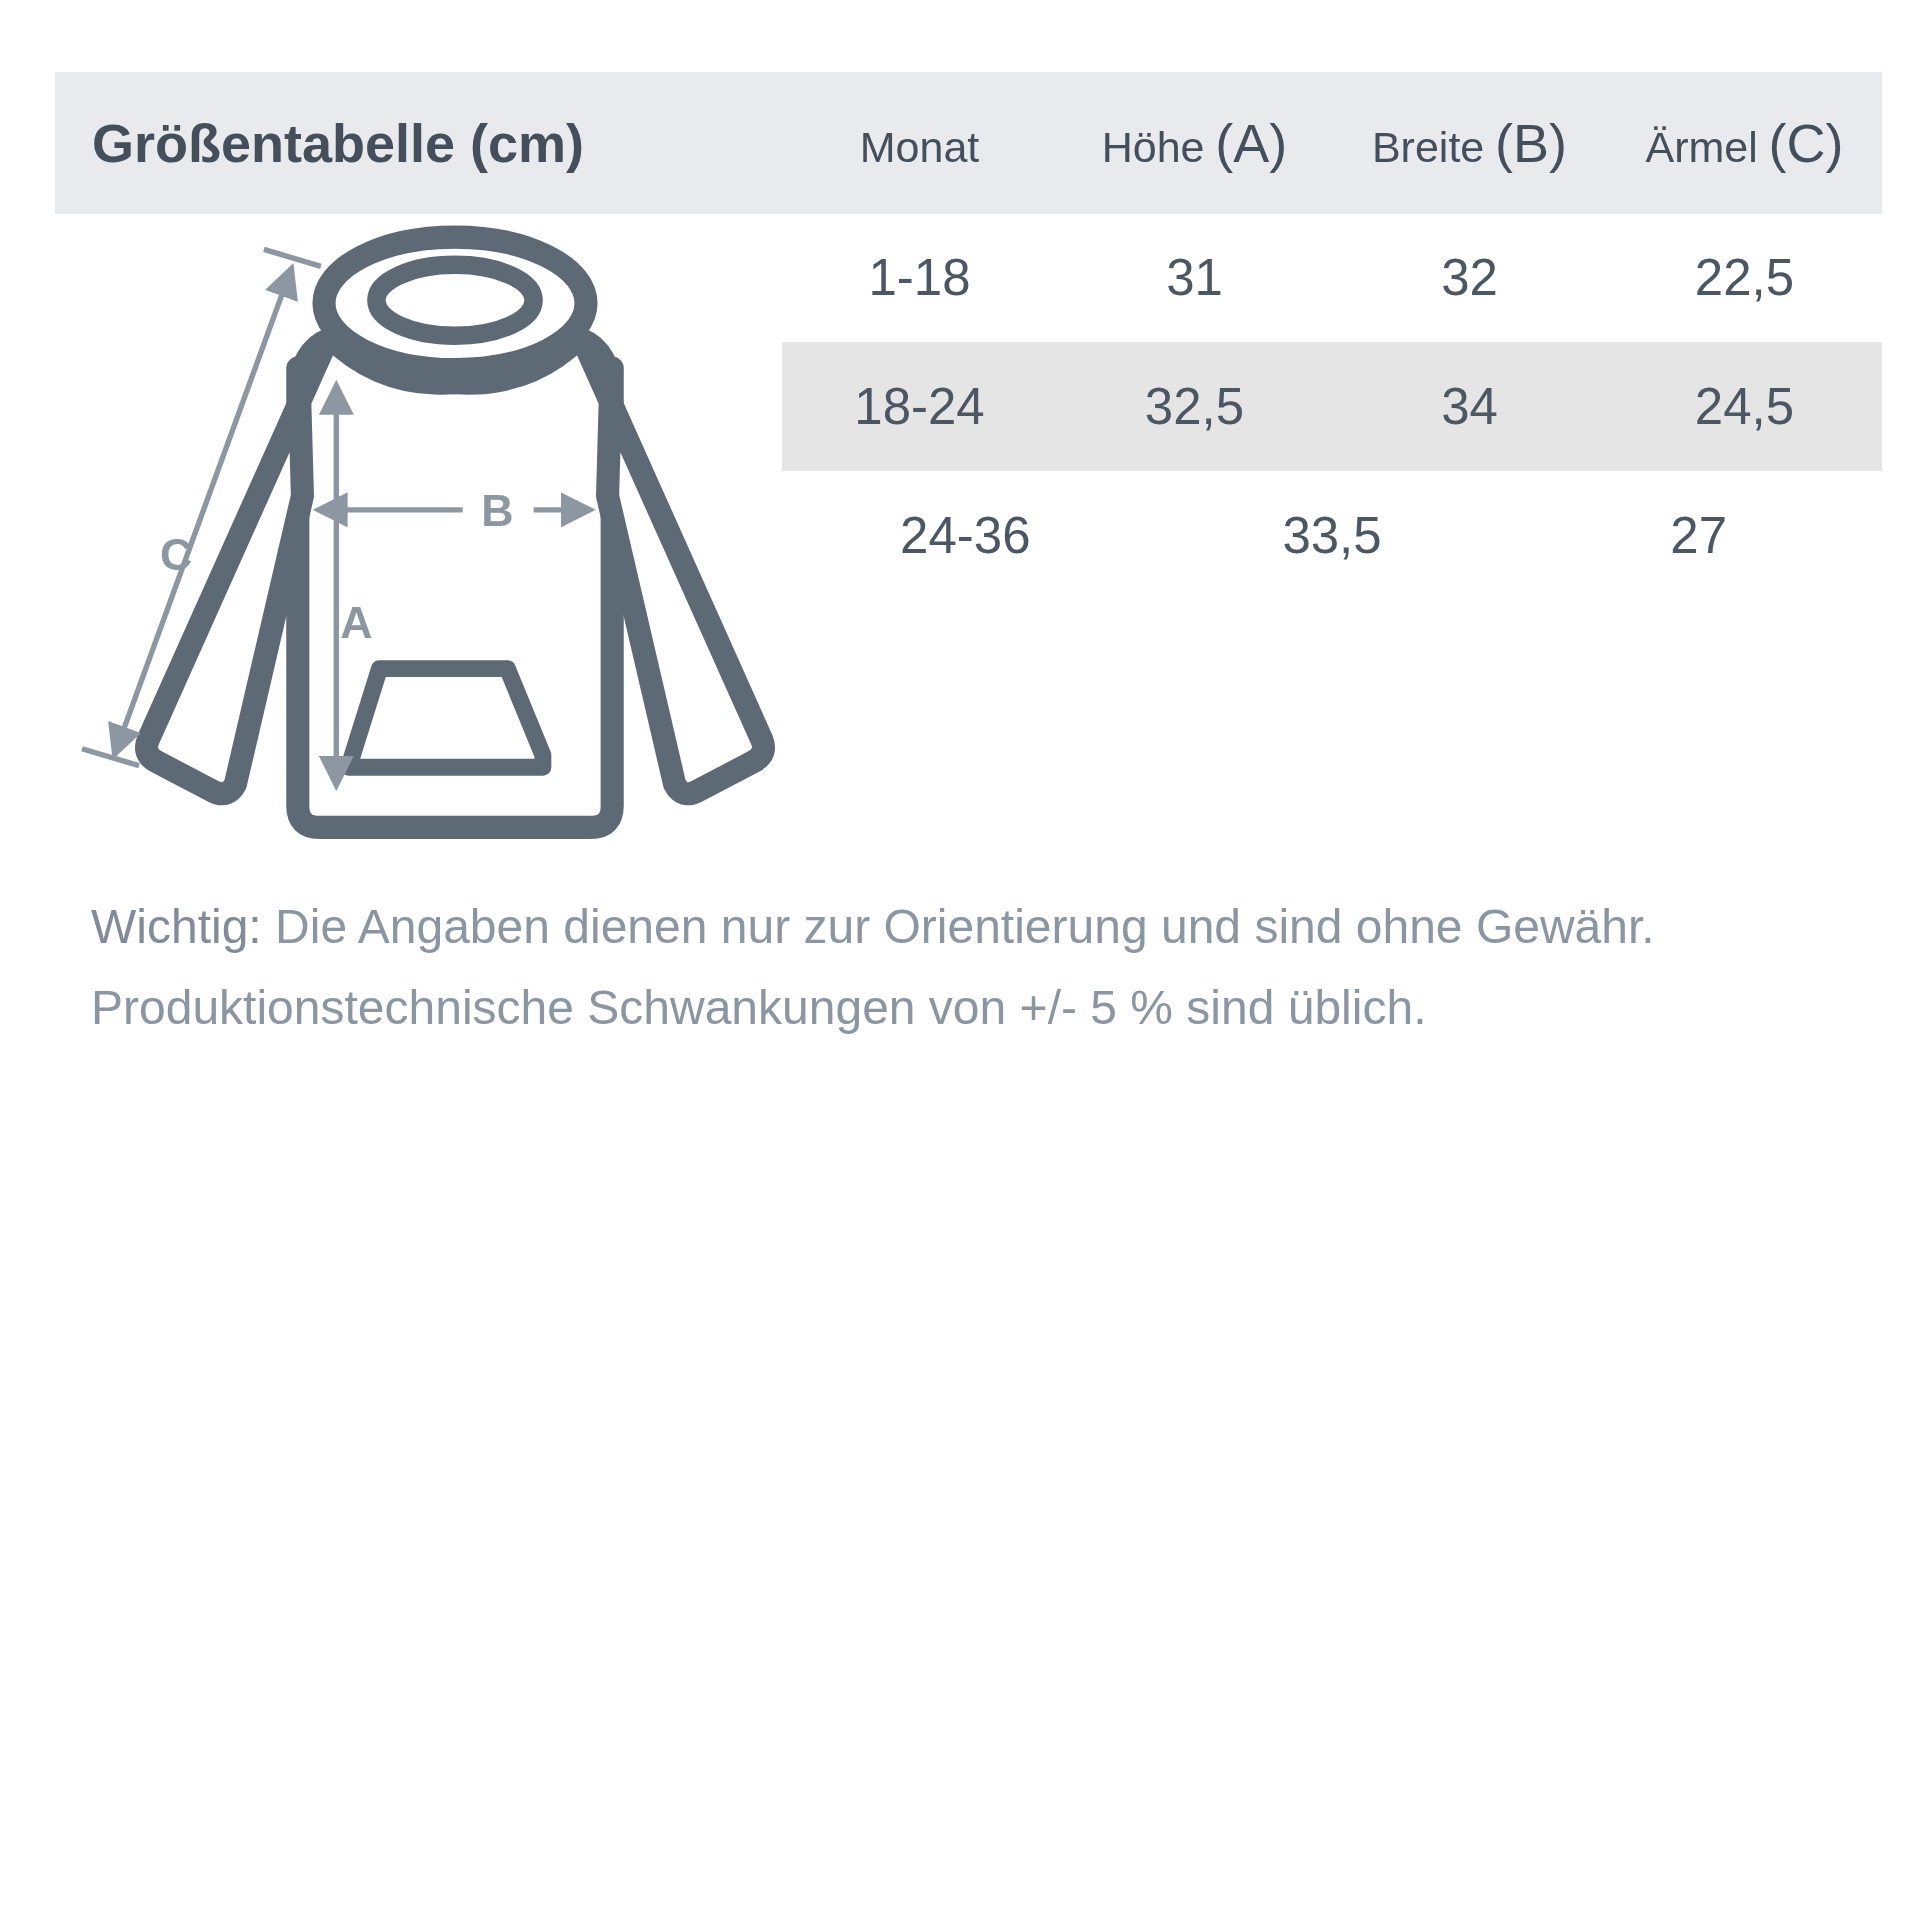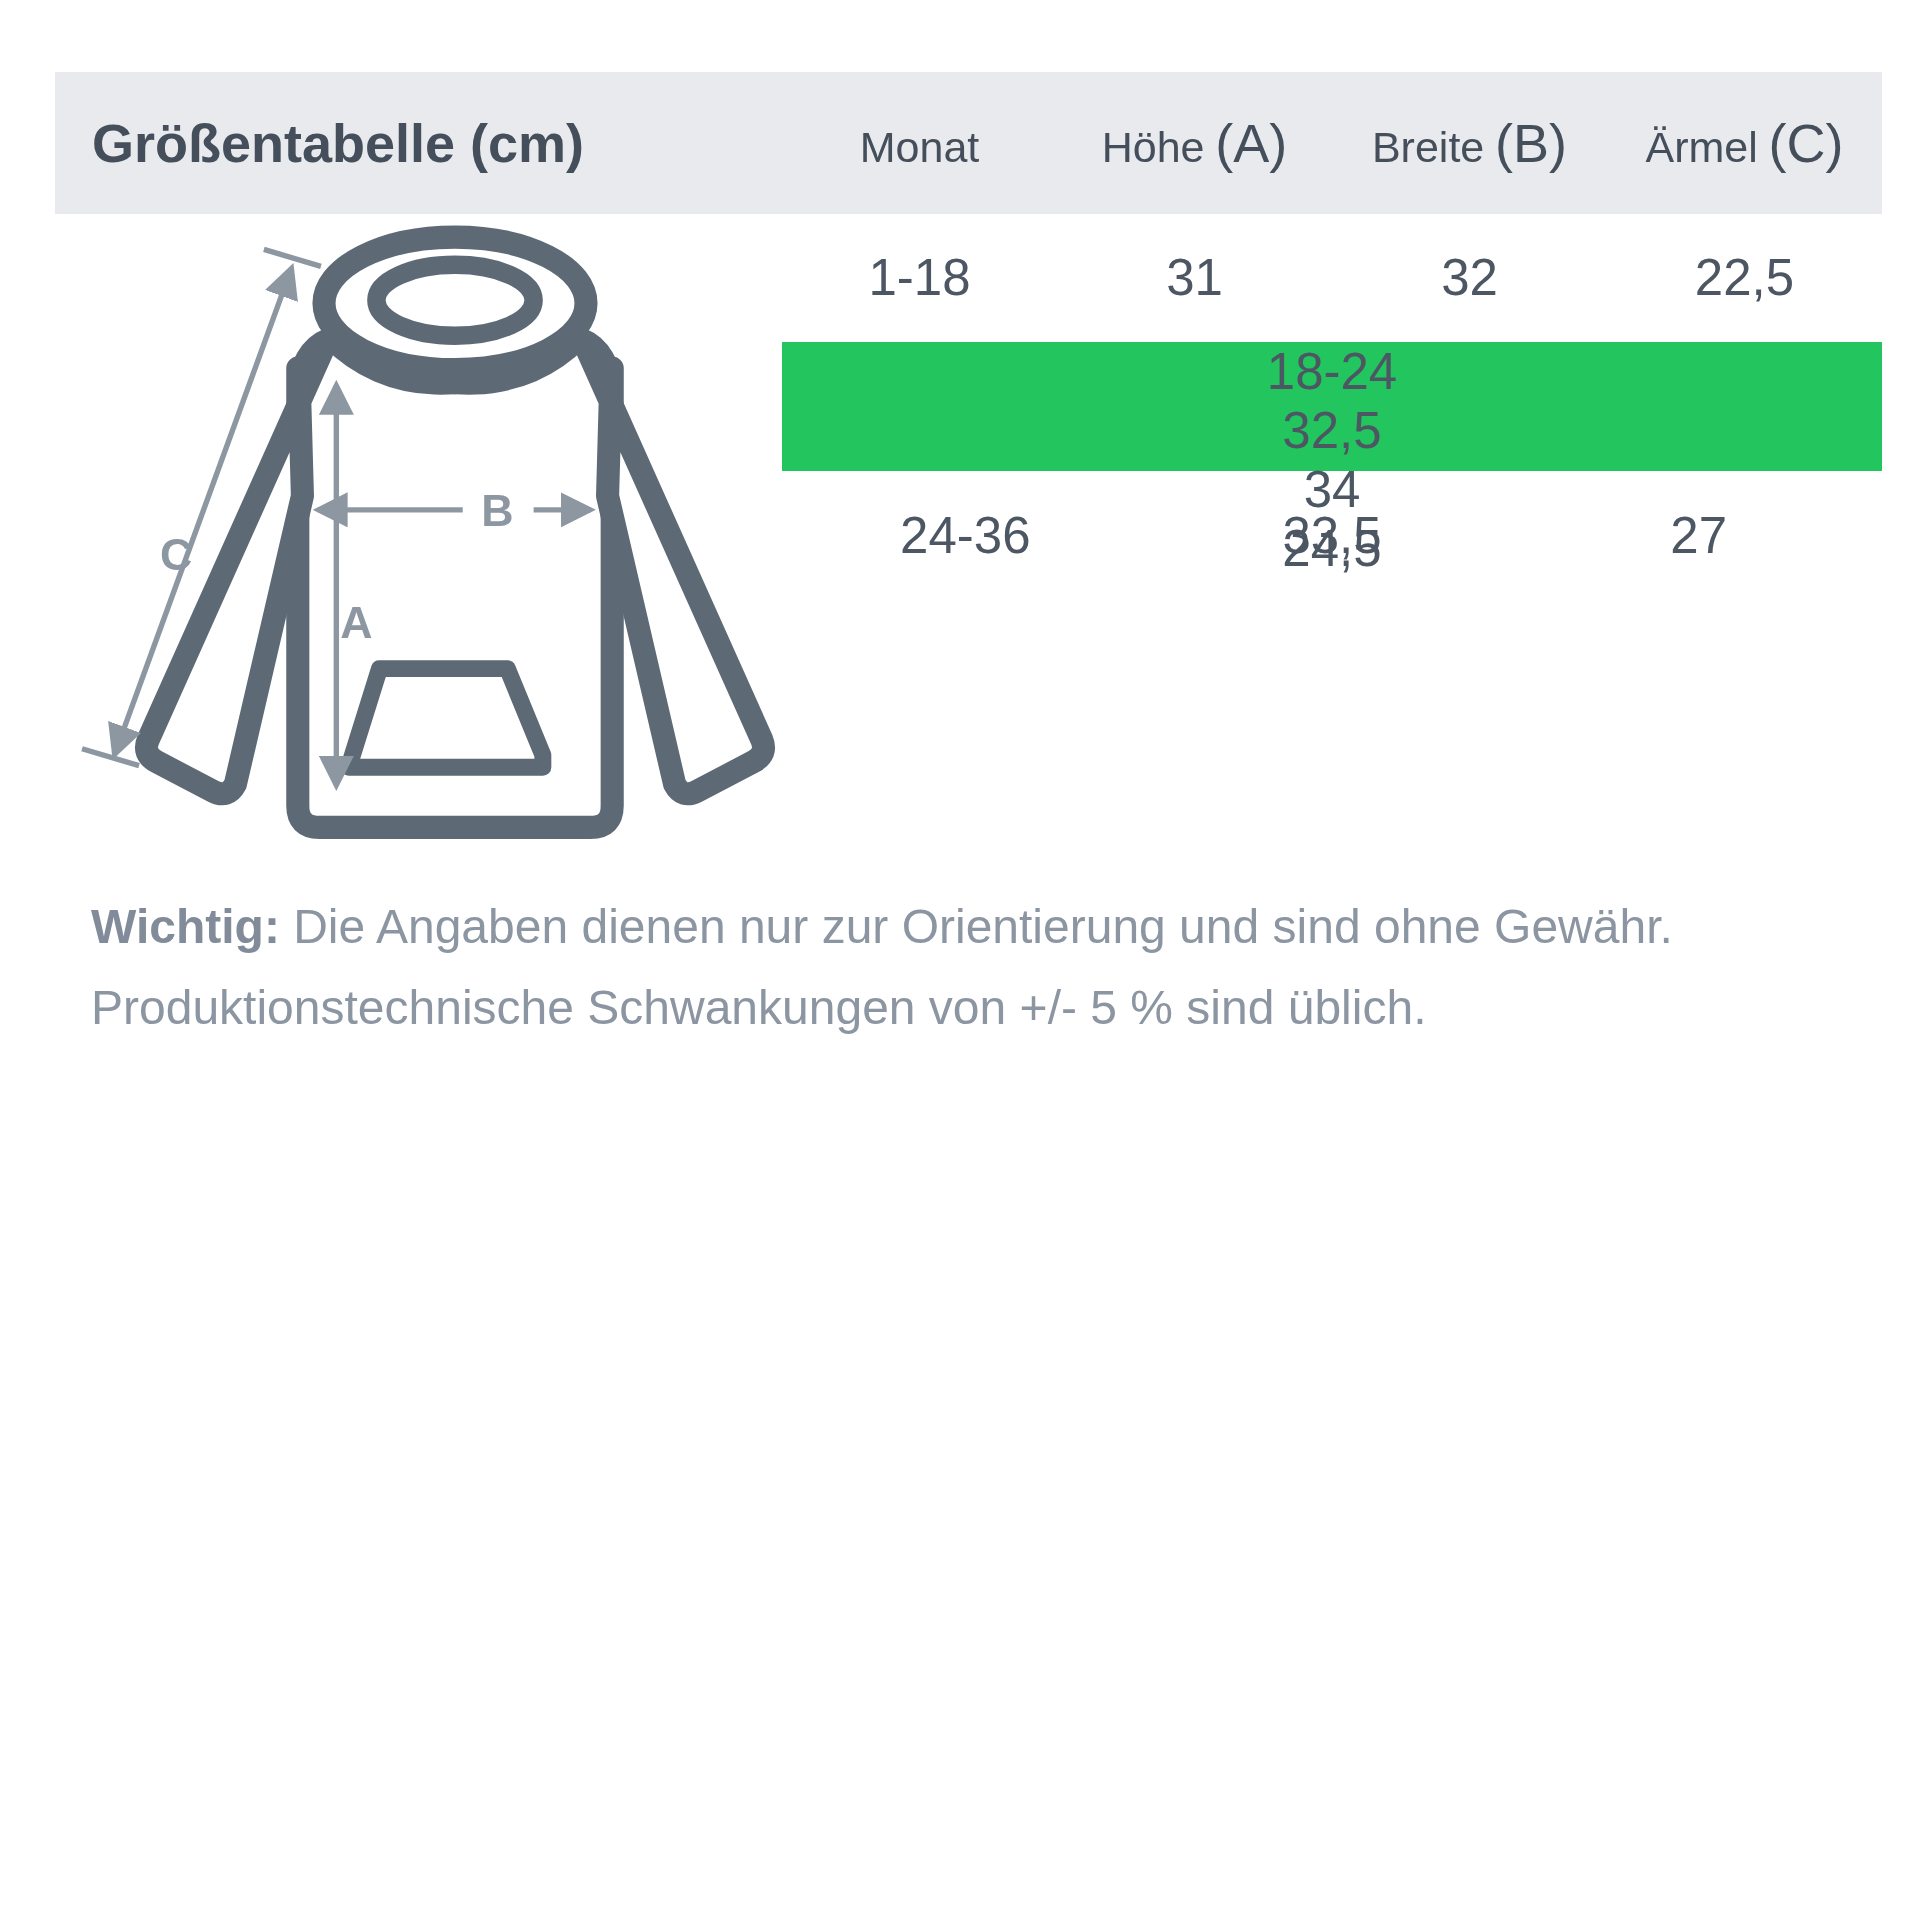--- a/index.html
+++ b/index.html
@@ -22,35 +22,35 @@
     display:flex;align-items:center;
   }
   .col-h{
     flex:1;text-align:center;color:#454f5b;font-weight:normal;font-size:43px;white-space:nowrap;
   }
   .col-h .paren{font-size:54px;margin-left:10.8px;}
   .col-h .paren:empty{margin-left:0;}
   
   .rows{position:absolute;left:782px;top:213px;width:1100px;}
   .row{display:flex;height:129px;align-items:center;}
-  .row.striped{background:#22c55e;flex-direction:column;}
+  .row.striped{background:#e5e5e5;}
   .cell{flex:1;text-align:center;font-size:51px;color:#4d5764;white-space:nowrap;}
   
   .diagram{position:absolute;left:62px;top:223px;width:786px;height:640px;}
   .garment{fill:#ffffff;stroke:#5d6a76;stroke-width:30;stroke-linejoin:round;stroke-linecap:round;}
   .garment-line{fill:none;stroke:#5d6a76;stroke-width:26;stroke-linecap:round;}
   .pocket{fill:#ffffff;stroke:#5d6a76;stroke-width:22;stroke-linejoin:round;}
   .measure{stroke:#8d97a2;stroke-width:7;fill:none;}
   .measure-label{fill:#8d97a2;font-size:58px;font-weight:bold;font-family:"Liberation Sans",sans-serif;}
   
   .note{
     position:absolute;left:91px;top:886px;width:1788px;
     font-size:48px;line-height:81px;color:#8c95a2;
   }
-  .note .note-bold{font-weight:bold;color:#828b99;}
+  .note .note-bold{font-weight:normal;color:#828b99;}
 </style>
 </head>
 <body>
 
 <div class="page">
 
   <div class="header-bar">
     <div class="title">Größentabelle (cm)</div>
     <div class="col-headers">
       <div class="col-h"><span>Monat</span><span class="paren"></span></div>

